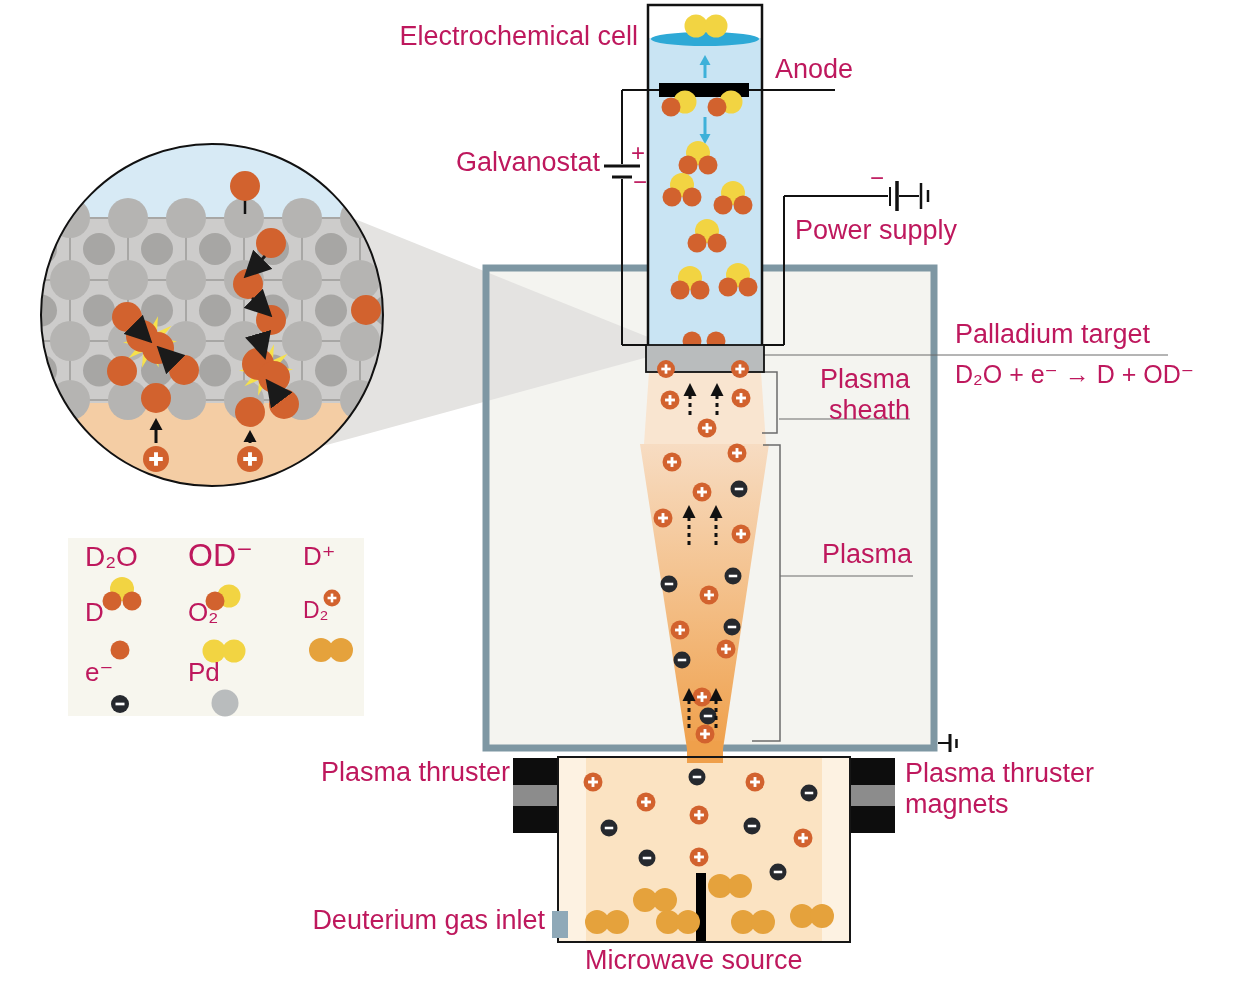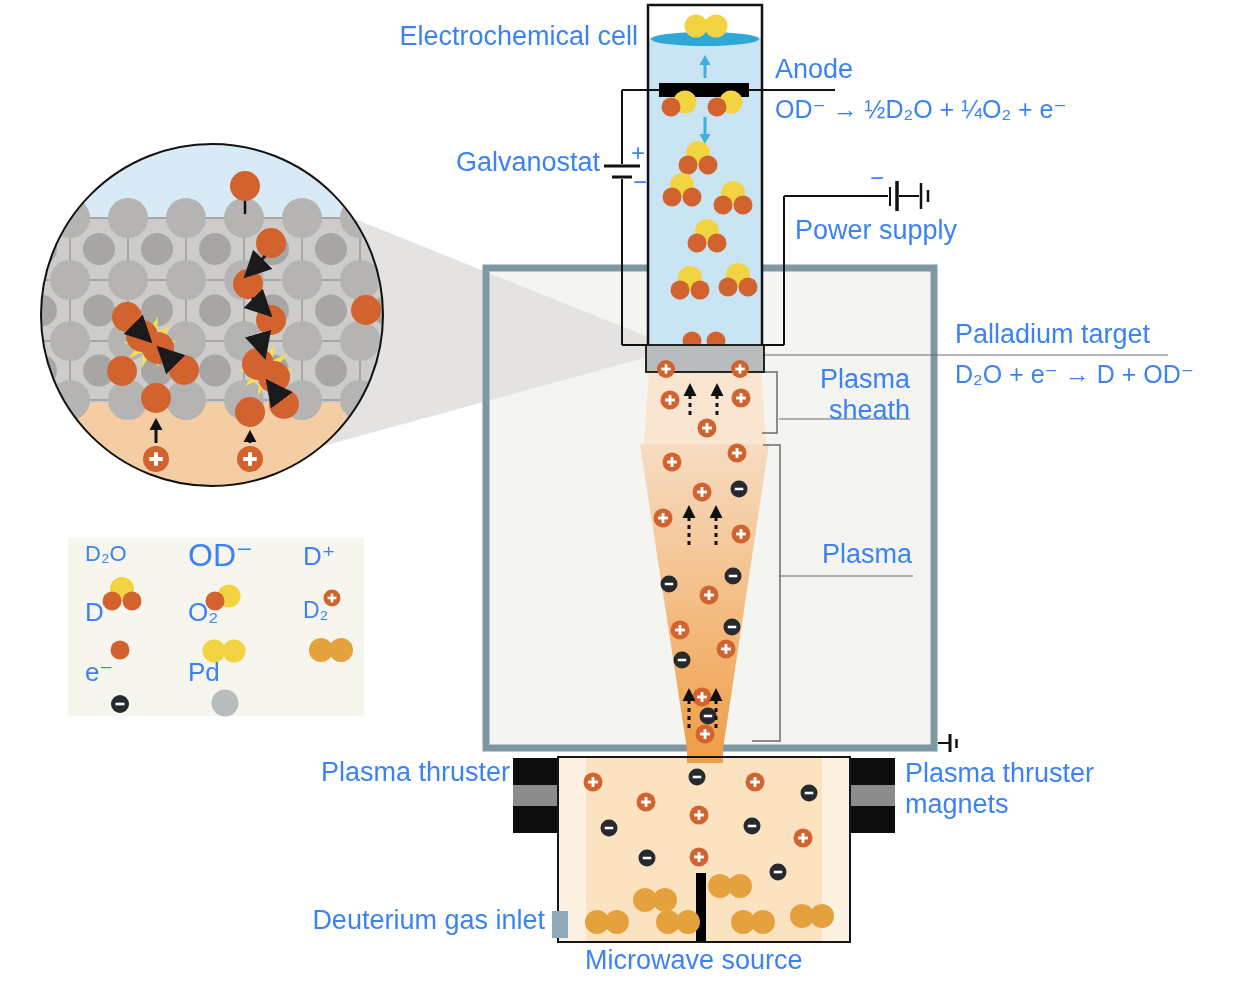--- a/index.html
+++ b/index.html
@@ -1,19 +1,19 @@
 <!DOCTYPE html>
 <html><head>
 <meta charset="utf-8">
 <style>
   html,body{margin:0;padding:0;background:#ffffff;}
   #stage{position:relative;width:1255px;height:990px;background:#ffffff;overflow:hidden;
          font-family:"Liberation Sans","DejaVu Sans",sans-serif;}
   #gfx{position:absolute;left:0;top:0;}
-  .label{position:absolute;color:#3b82f6;white-space:nowrap;font-size:27px;line-height:1.08;
+  .label{position:absolute;color:#be185d;white-space:nowrap;font-size:27px;line-height:1.08;
          pointer-events:none;}
   .eq{font-size:25px;}
   .ra{text-align:right;}
   .sm{font-size:24px;}
   .two{line-height:31px;}
 </style>
 </head>
 <body>
 
 <div id="stage">
@@ -386,42 +386,41 @@
           <line x1="115.5" y1="704" x2="124.5" y2="704" stroke="#fff" stroke-width="2.6999999999999997"></line>
         </g>
         <g>
           <circle cx="225" cy="703" r="13.5" fill="#b9bcbd"></circle>
         </g>
       </g>
     </svg>
 
   <div class="label ra" style="right:617px;top:22px;">Electrochemical cell</div>
   <div class="label" style="left:775px;top:55px;">Anode</div>
-  <div class="label eq" style="left:775px;top:96px;">OD⁻ → ½D₂O + ¼O₂ + e⁻</div>
   <div class="label ra" style="right:655px;top:148px;">Galvanostat</div>
   <div class="label sm" style="left:631px;top:140px;">+</div>
   <div class="label sm" style="left:633px;top:169px;">−</div>
   <div class="label" style="left:795px;top:216px;">Power supply</div>
   <div class="label sm" style="left:870px;top:165px;">−</div>
   <div class="label" style="left:955px;top:320px;">Palladium target</div>
   <div class="label eq" style="left:955px;top:361px;">D₂O + e⁻ → D + OD⁻</div>
   <div class="label ra two" style="right:345px;top:364px;">
     <div>Plasma</div>
     <div>sheath</div>
   </div>
   <div class="label ra" style="right:343px;top:540px;">Plasma</div>
   <div class="label ra" style="right:745px;top:758px;">Plasma thruster</div>
   <div class="label two" style="left:905px;top:758px;">
     <div>Plasma thruster</div>
     <div>magnets</div>
   </div>
   <div class="label ra" style="right:710px;top:906px;">Deuterium gas inlet</div>
   <div class="label" style="left:585px;top:946px;">Microwave source</div>
 
-  <div class="label" style="left:85px;top:542px;font-size:22px;">D₂O</div>
+  <div class="label" style="left:85px;top:542px;font-size:28px;">D₂O</div>
   <div class="label" style="left:188px;top:538px;font-size:32px;">OD⁻</div>
   <div class="label" style="left:303px;top:542px;font-size:26px;">D⁺</div>
   <div class="label" style="left:85px;top:598px;font-size:26px;">D</div>
   <div class="label" style="left:188px;top:598px;font-size:26px;text-align:center;">O₂</div>
   <div class="label" style="left:303px;top:598px;font-size:23px;">D₂</div>
   <div class="label" style="left:85px;top:658px;font-size:26px;">e⁻</div>
   <div class="label" style="left:188px;top:658px;font-size:26px;">Pd</div>
 </div>
 
 </body></html>

